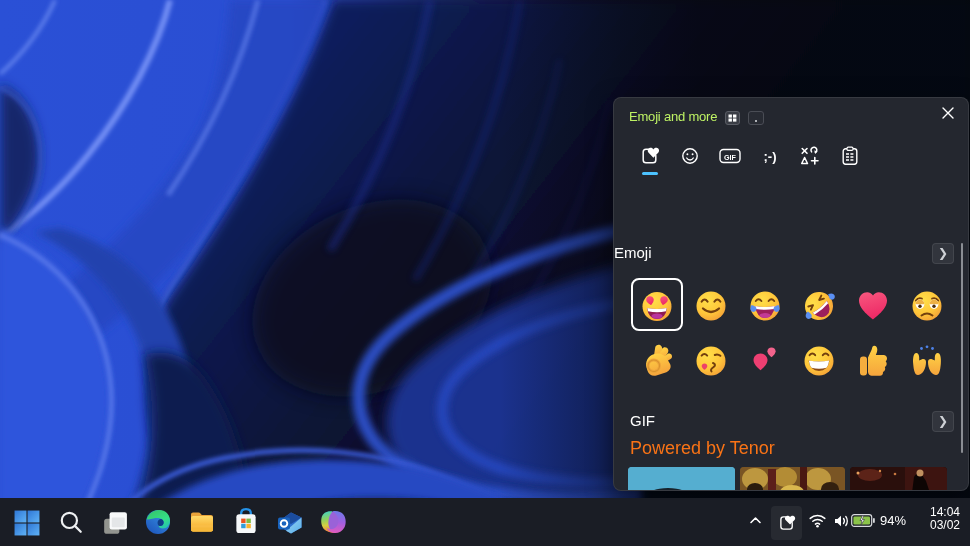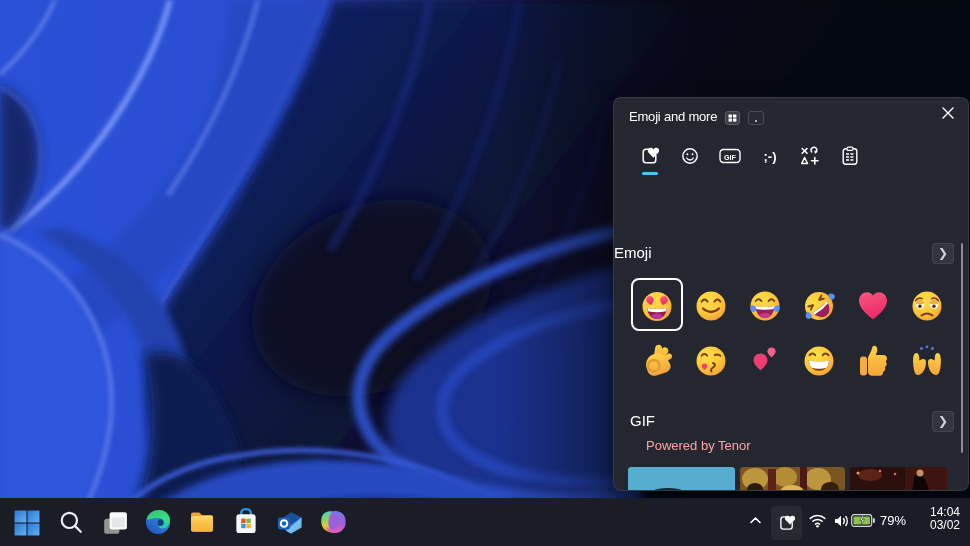--- a/index.html
+++ b/index.html
@@ -1,36 +1,36 @@
 <!DOCTYPE html>
 <html><head>
 <meta charset="utf-8">
 <style>
 html,body{margin:0;padding:0;}
 body{width:970px;height:546px;overflow:hidden;font-family:"Liberation Sans",sans-serif;background:#05070d;}
 #screen{position:relative;width:970px;height:546px;overflow:hidden;}
 #wall{position:absolute;left:0;top:0;}
 
 #panel{position:absolute;left:613px;top:97px;width:356px;height:394px;background:#24272f;border:1px solid rgba(255,255,255,0.09);border-radius:8px;box-sizing:border-box;overflow:hidden;box-shadow:0 8px 24px rgba(0,0,0,0.5);}
-#phead{position:absolute;left:15px;top:11px;color:#ffffff;font-size:13px;letter-spacing:-0.2px;}
+#phead{position:absolute;left:15px;top:11px;color:#bef264;font-size:13px;letter-spacing:-0.2px;}
 .keycap{display:inline-block;vertical-align:middle;margin-left:4px;}
 #pclose{position:absolute;right:10px;top:5px;width:20px;height:20px;color:#fff;}
 .tabrow{position:absolute;left:0;top:38px;width:100%;height:40px;}
 .tab{position:absolute;top:0;width:40px;height:40px;display:flex;align-items:center;justify-content:center;color:#fff;}
 #tabline{position:absolute;left:28px;top:74px;width:16px;height:3px;border-radius:2px;background:#4cc2ff;}
 #searchbox{position:absolute;left:18px;top:98px;width:322px;height:26px;background:rgba(255,255,255,0.055);border:1px solid rgba(255,255,255,0.07);border-bottom:1px solid rgba(255,255,255,0.42);border-radius:5px;box-sizing:border-box;}
 #searchbox .mag{position:absolute;left:15px;top:5px;}
 #searchbox .stext{position:absolute;left:44px;top:4px;color:#969ba3;font-size:14px;}
 .sechead{position:absolute;color:#fff;font-size:15px;}
 .secbtn{position:absolute;width:22px;height:21px;background:#32353d;border:1px solid rgba(255,255,255,0.085);border-radius:4px;box-sizing:border-box;color:#cfd2d6;text-align:center;line-height:19px;font-size:12px;}
 #selbox{position:absolute;left:17px;top:180px;width:52px;height:53px;border:2px solid #fff;border-radius:8px;box-sizing:border-box;}
 .emo{position:absolute;width:36px;height:36px;}
 #gifrow{position:absolute;left:14px;top:369px;height:26px;width:340px;}
 .gifthumb{position:absolute;top:0;height:26px;border-radius:4px 4px 0 0;}
-#tenor{position:absolute;left:32px;top:340px;color:#fca5a5;font-size:13px;}
+#tenor{position:absolute;left:16px;top:340px;color:#f97316;font-size:18px;}
 #scrollbar{position:absolute;right:5px;top:145px;width:2px;height:210px;background:#8b8e94;border-radius:1px;}
 
 #taskbar{position:absolute;left:0;top:498px;width:970px;height:48px;background:#1a1d25;}
 .tbicon{position:absolute;top:11px;width:26px;height:26px;}
 #tray{position:absolute;right:0;top:0;height:48px;}
 #clock{position:absolute;right:10px;top:8px;color:#fff;font-size:12px;text-align:center;line-height:13px;}
 #pct{position:absolute;right:64px;top:15px;color:#fff;font-size:13px;}
 .trayic{position:absolute;top:16px;}
 #trayemoji{position:absolute;right:168px;top:8px;width:31px;height:34px;background:rgba(255,255,255,0.06);border-radius:4px;}
 </style>
@@ -455,16 +455,16 @@
       <path d="M9.5,4.5 C10.5,5.8 10.5,8.2 9.5,9.5" stroke="#fff" stroke-width="1.3" fill="none" stroke-linecap="round"></path>
       <path d="M11.8,2.5 C13.8,5 13.8,9 11.8,11.5" stroke="#fff" stroke-width="1.3" fill="none" stroke-linecap="round"></path>
     </svg>
     <svg class="trayic" style="right:95px" width="24" height="13" viewBox="0 0 24 13">
       <rect x="0.7" y="0.7" width="20" height="11.6" rx="2.5" stroke="#d8dadd" stroke-width="1.2" fill="none"></rect>
       <rect x="2.4" y="2.4" width="16.6" height="8.2" rx="1.4" fill="#8bc34a"></rect>
       <rect x="22" y="4" width="1.8" height="5" rx="0.9" fill="#d8dadd"></rect>
       <path d="M11.5,1.5 L9,6.5 L11,6.5 L10,11 L13.5,5.5 L11.3,5.5 L12.8,1.5 Z" fill="#fff" stroke="#3d3f44" stroke-width="0.7"></path>
     </svg>
   </div>
-  <div id="pct">79%</div>
+  <div id="pct">94%</div>
   <div id="clock">14:04<br>03/02</div>
 </div>
 </div>
 
 </body></html>

